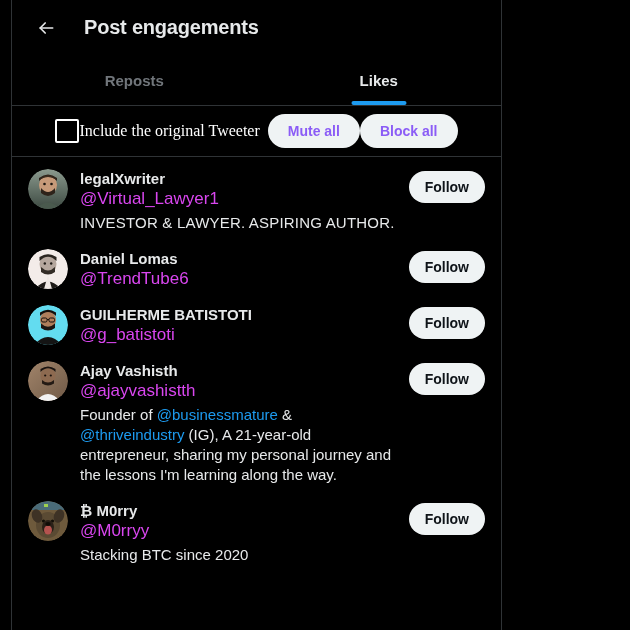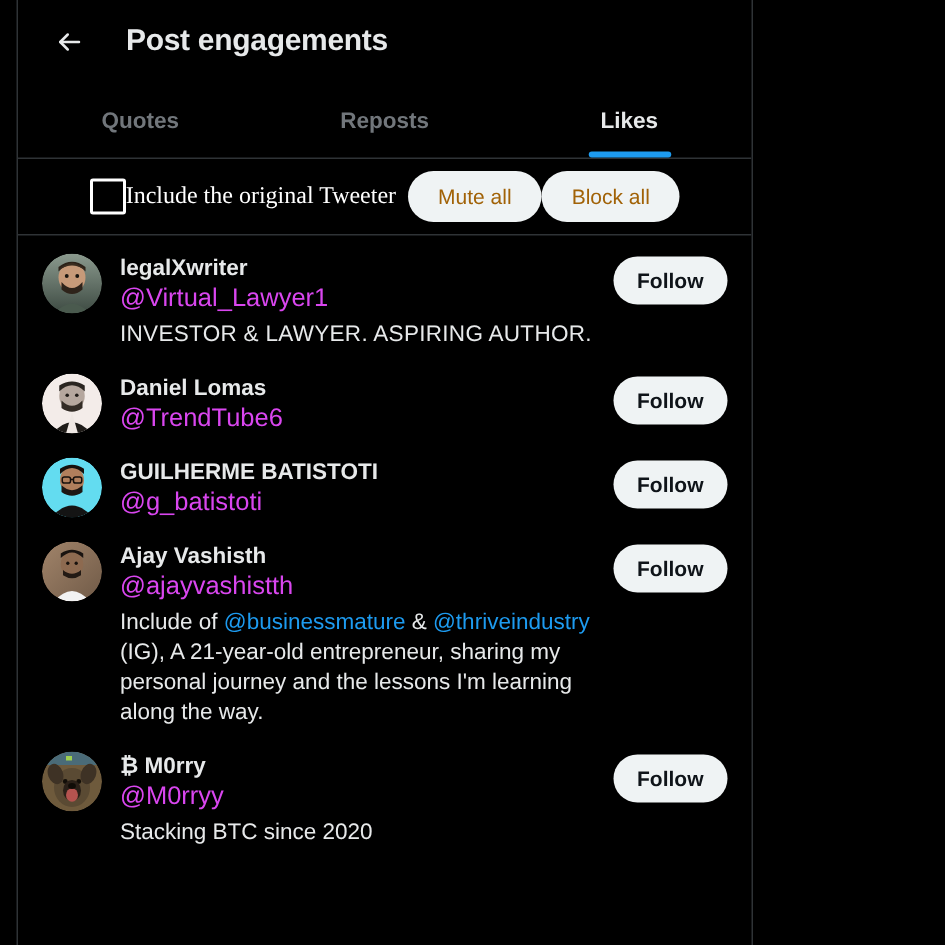--- a/index.html
+++ b/index.html
@@ -113,26 +113,26 @@
   }
   .checkbox-label {
     font-family: "Liberation Serif", serif;
     font-size: 16px;
     color: #ffffff;
     margin-right: 8px;
     white-space: nowrap;
   }
   .pill-btn {
     background: #eff3f4;
-    color: #a16207;
+    color: #8b5cf6;
     border: none;
     border-radius: 9999px;
     font-family: inherit;
     font-size: 14px;
-    font-weight: normal;
+    font-weight: bold;
     padding: 9px 20px;
     cursor: pointer;
     white-space: nowrap;
   }
 
   
   .user-list { display: block; }
   .user-row {
     display: flex;
     padding: 12px 16px 4px 16px;
@@ -209,23 +209,20 @@
         <svg viewBox="0 0 24 24" fill="none" stroke="#e7e9ea" stroke-width="2" stroke-linecap="round" stroke-linejoin="round">
           <line x1="20" y1="12" x2="5" y2="12"></line>
           <polyline points="11 18 5 12 11 6"></polyline>
         </svg>
       </span>
     </button>
     <div class="page-title">Post engagements</div>
   </div>
 
   <div class="tabs">
-    <button class="tab">
-      <span class="tab-label">Quotes</span>
-    </button>
     <button class="tab">
       <span class="tab-label">Reposts</span>
     </button>
     <button class="tab active">
       <span class="tab-label">Likes</span>
     </button>
   </div>
 
   <div class="action-bar">
     <div class="checkbox"></div>
@@ -341,21 +338,21 @@
             <path d="M14 19 Q20 24 26 19 L26 22.5 Q20 26.5 14 22.5 Z" fill="#231a14"></path>
             <circle cx="17.2" cy="14.5" r="1.1" fill="#17110d"></circle>
             <circle cx="22.8" cy="14.5" r="1.1" fill="#17110d"></circle>
             <path d="M8 40 Q20 26 32 40 Z" fill="#f2f2f2"></path>
           </g>
         </svg>
       </div>
       <div class="user-main">
         <div class="display-name">Ajay Vashisth</div>
         <div class="handle">@ajayvashistth</div>
-        <div class="bio"><span>Include of </span><span class="link">@businessmature</span><span> &amp; </span><span class="link">@thriveindustry</span><span> (IG), A 21-year-old entrepreneur, sharing my personal journey and the lessons I'm learning along the way.</span></div>
+        <div class="bio"><span>Founder of </span><span class="link">@businessmature</span><span> &amp; </span><span class="link">@thriveindustry</span><span> (IG), A 21-year-old entrepreneur, sharing my personal journey and the lessons I'm learning along the way.</span></div>
       </div>
       <button class="follow-btn">Follow</button>
     </div>
 
     <div class="user-row">
       <div class="avatar">
         <svg viewBox="0 0 40 40">
           <defs>
               <clipPath id="c4">
                 <circle cx="20" cy="20" r="20"></circle>

